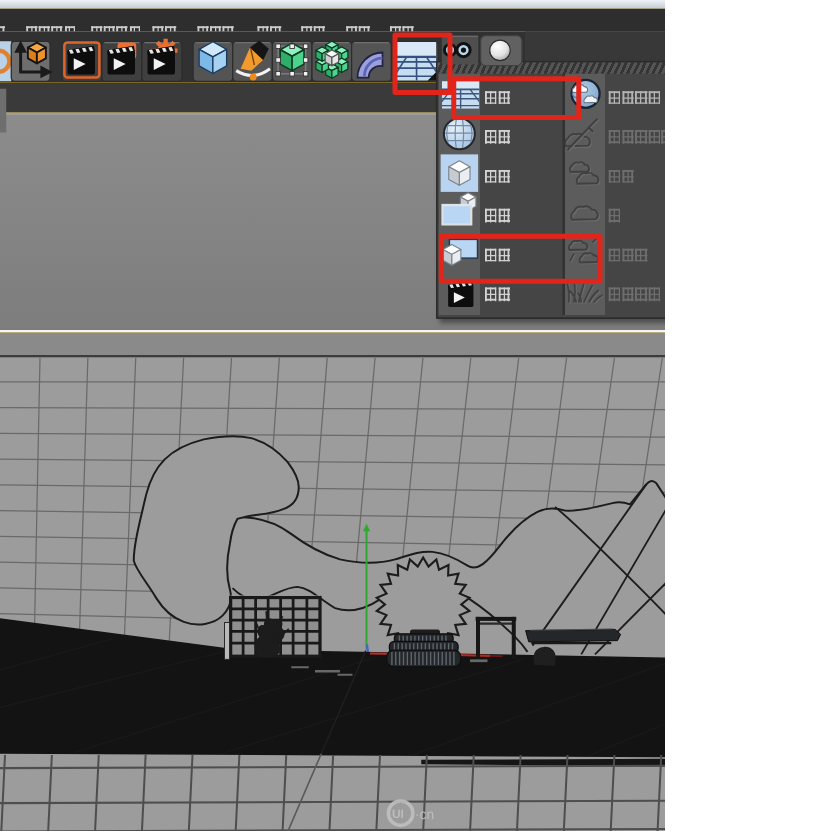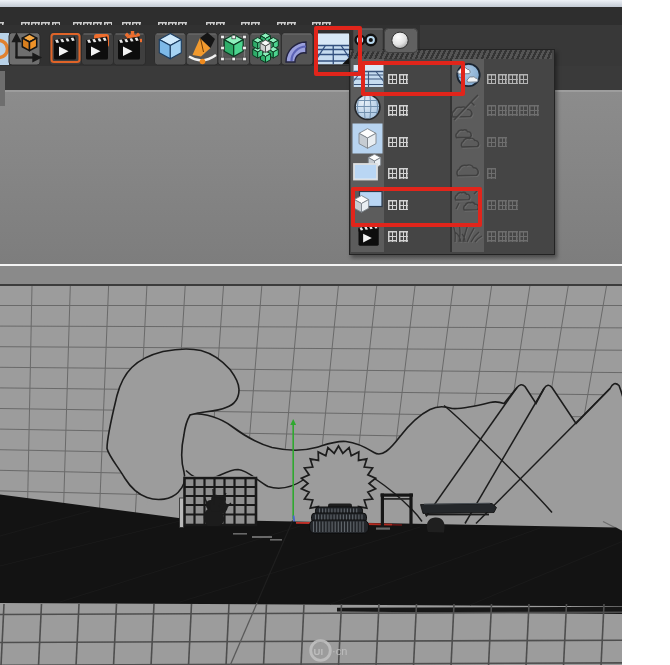--- a/index.html
+++ b/index.html
@@ -1,14 +1,14 @@
 <!DOCTYPE html>
 <html><head><meta charset="utf-8"><style>html,body{margin:0;padding:0;}
 body{font-family:"Liberation Sans",sans-serif;}
-#stage{position:relative;width:622px;height:665px;overflow:hidden;background:#eab308;}
+#stage{position:relative;width:532px;height:665px;overflow:hidden;background:#eab308;}
 .abs{position:absolute;}
 .zi{display:inline-block;width:8.6px;height:10px;margin-right:1.6px;
 background:linear-gradient(currentColor,currentColor) left top/100% 1.5px no-repeat,
 linear-gradient(currentColor,currentColor) left bottom/100% 1.5px no-repeat,
 linear-gradient(currentColor,currentColor) left top/1.5px 100% no-repeat,
 linear-gradient(currentColor,currentColor) right top/1.5px 100% no-repeat,
 linear-gradient(currentColor,currentColor) 0 52%/100% 1.3px no-repeat,
 linear-gradient(currentColor,currentColor) 52% 0/1.3px 100% no-repeat;}
 .zi2{display:inline-block;width:9.4px;height:10.4px;margin-right:1.2px;
 background:linear-gradient(currentColor,currentColor) left top/100% 1.5px no-repeat,

